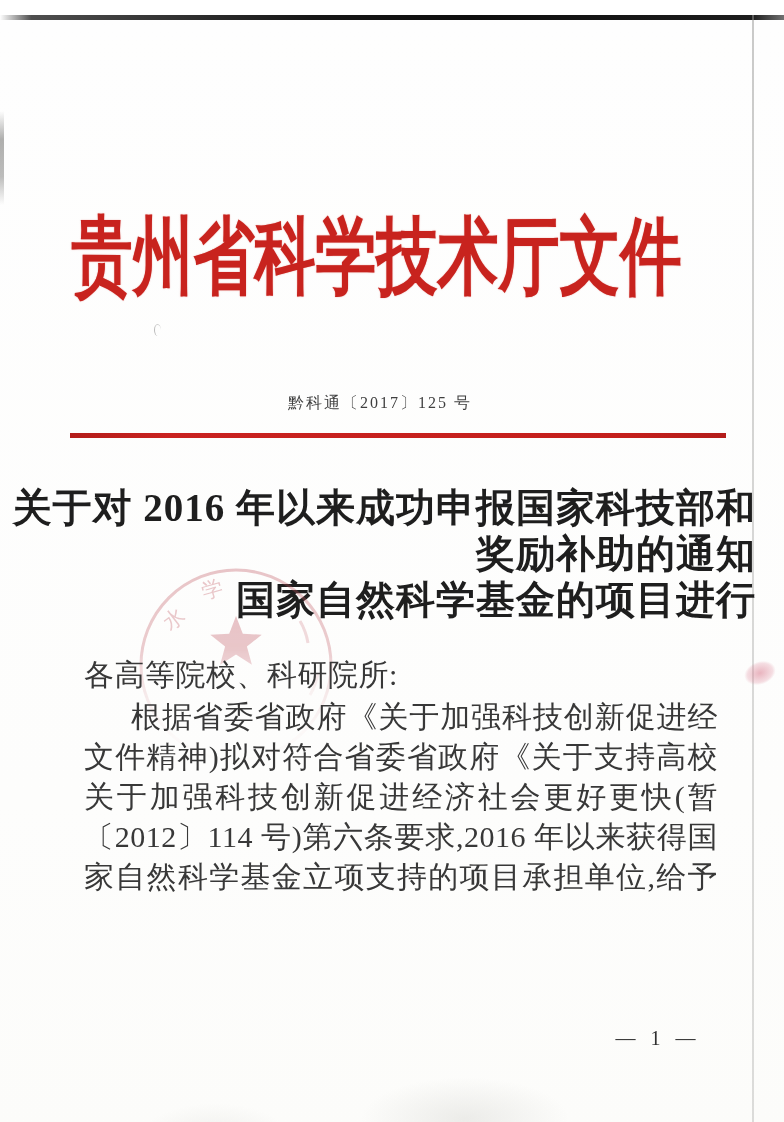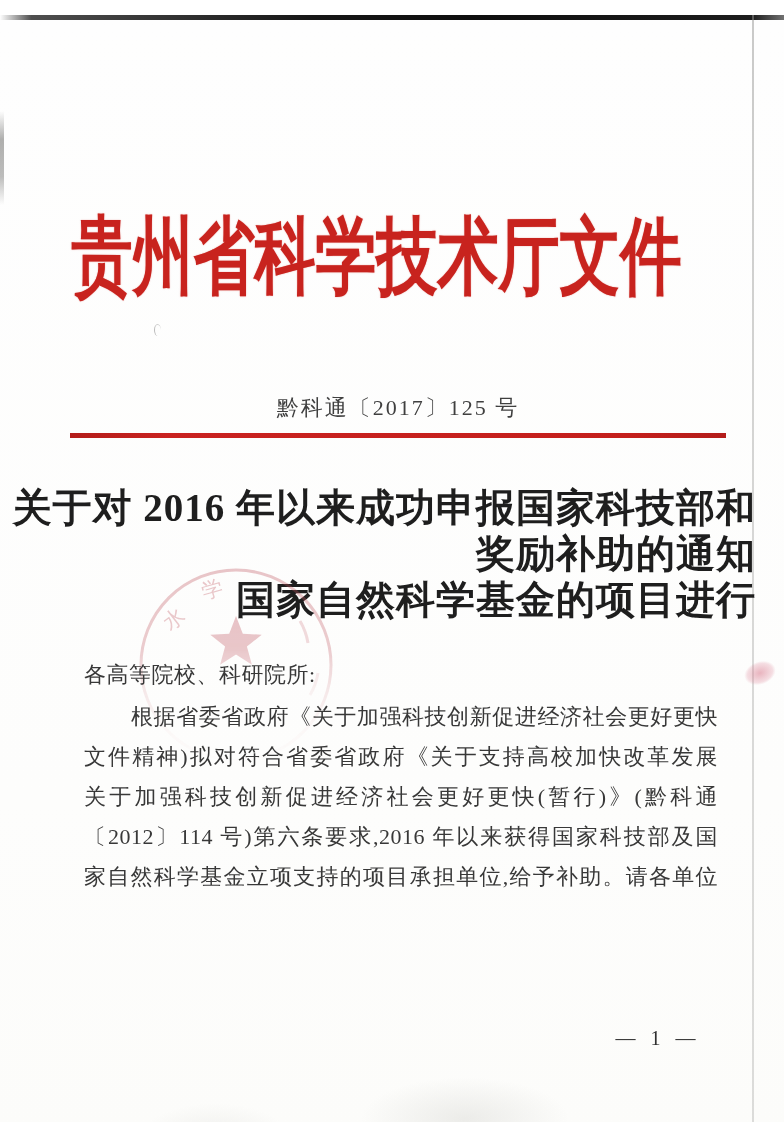--- a/index.html
+++ b/index.html
@@ -49,23 +49,23 @@
     font-weight: 900;
     letter-spacing: 0px;
     color: #c8231e;
     transform: scaleY(1.38);
     transform-origin: 50% 0;
     font-family: "Liberation Serif", "DejaVu Serif", serif;
     text-shadow: 0 0 1px rgba(200,35,30,.6);
     white-space: nowrap;
   }
   .doc-number {
-    position: absolute; top: 378px; left: 18px; width: 760px;
+    position: absolute; top: 378px; left: 0; width: 760px;
     text-align: center;
-    font-size: 22px;
+    font-size: 16px;
     color: #3f3f3f;
     letter-spacing: 2px;
   }
   .red-rule {
     position: absolute; top: 418px; left: 70px; width: 656px; height: 5px;
     background: linear-gradient(90deg, #b31d1a, #c92220 15%, #c41f1c 85%, #b31d1a);
   }
   
   .doc-title {
     position: absolute; top: 470px; left: 0; width: 756px;
@@ -80,21 +80,21 @@
   .stamp {
     position: absolute; left: 132px; top: 546px; width: 208px; height: 208px;
     opacity: .85;
     -webkit-mask-image: linear-gradient(180deg, rgba(0,0,0,.8) 0%, rgba(0,0,0,.7) 42%, rgba(0,0,0,.3) 62%, rgba(0,0,0,.08) 80%, transparent 100%);
     mask-image: linear-gradient(180deg, rgba(0,0,0,.8) 0%, rgba(0,0,0,.7) 42%, rgba(0,0,0,.3) 62%, rgba(0,0,0,.08) 80%, transparent 100%);
   }
   .stamp svg { width: 100%; height: 100%; }
   
   .body-block {
     position: absolute; left: 84px; top: 638px; width: 634px;
-    font-size: 22px;
+    font-size: 30px;
     color: #383838;
     letter-spacing: .5px;
   }
   .body-line { height: 40px; line-height: 40px; white-space: nowrap; }
   .body-line.justified { text-align: justify; text-align-last: justify; white-space: normal; overflow: hidden; }
   .body-line.indent { text-indent: 47px; }
   .salutation { height: 44px; line-height: 44px; }
   
   .page-number {
     position: absolute; top: 1012px; left: 598px; width: 120px;

